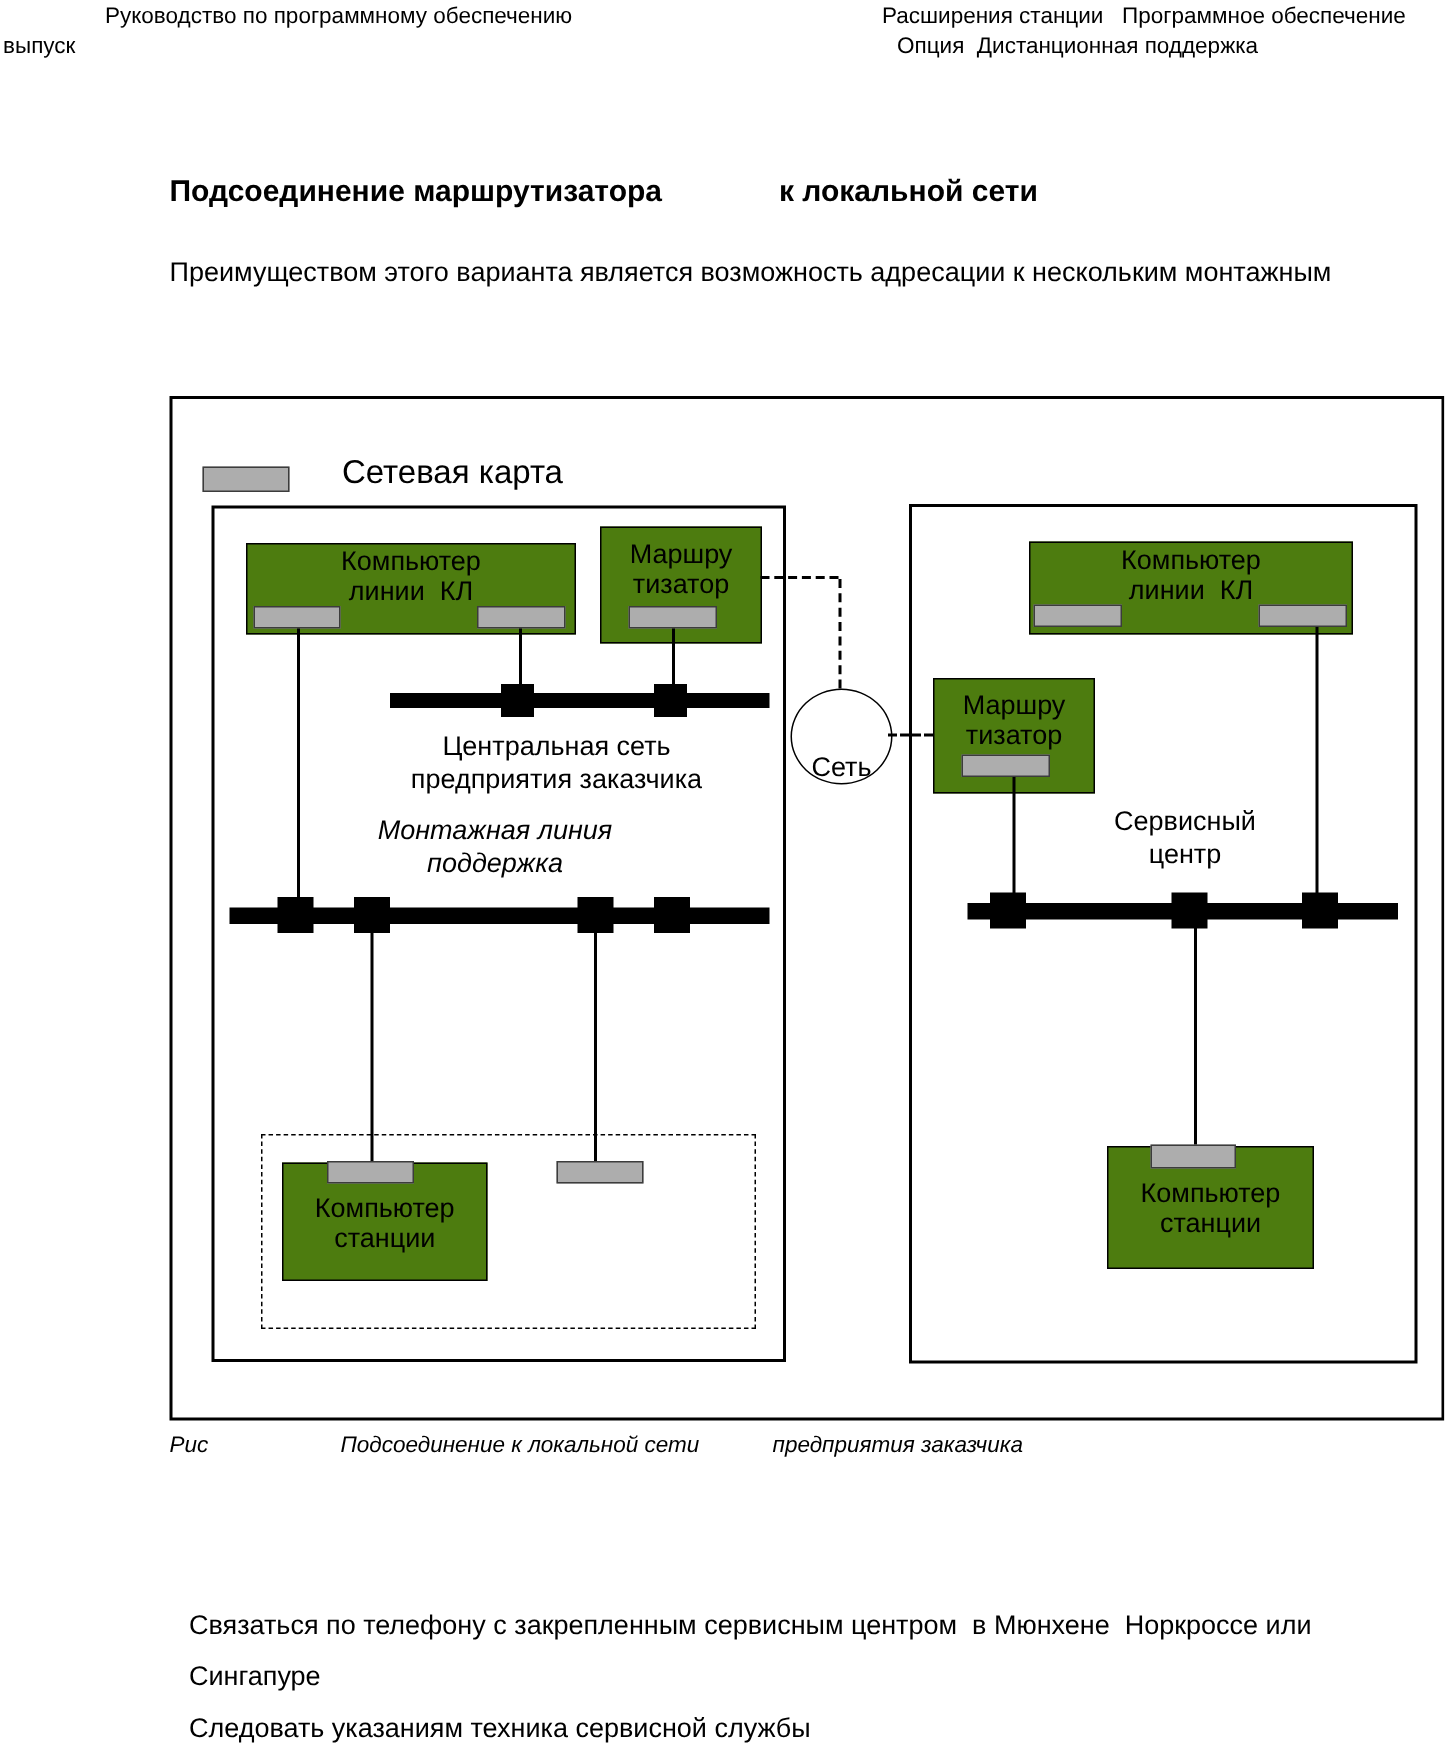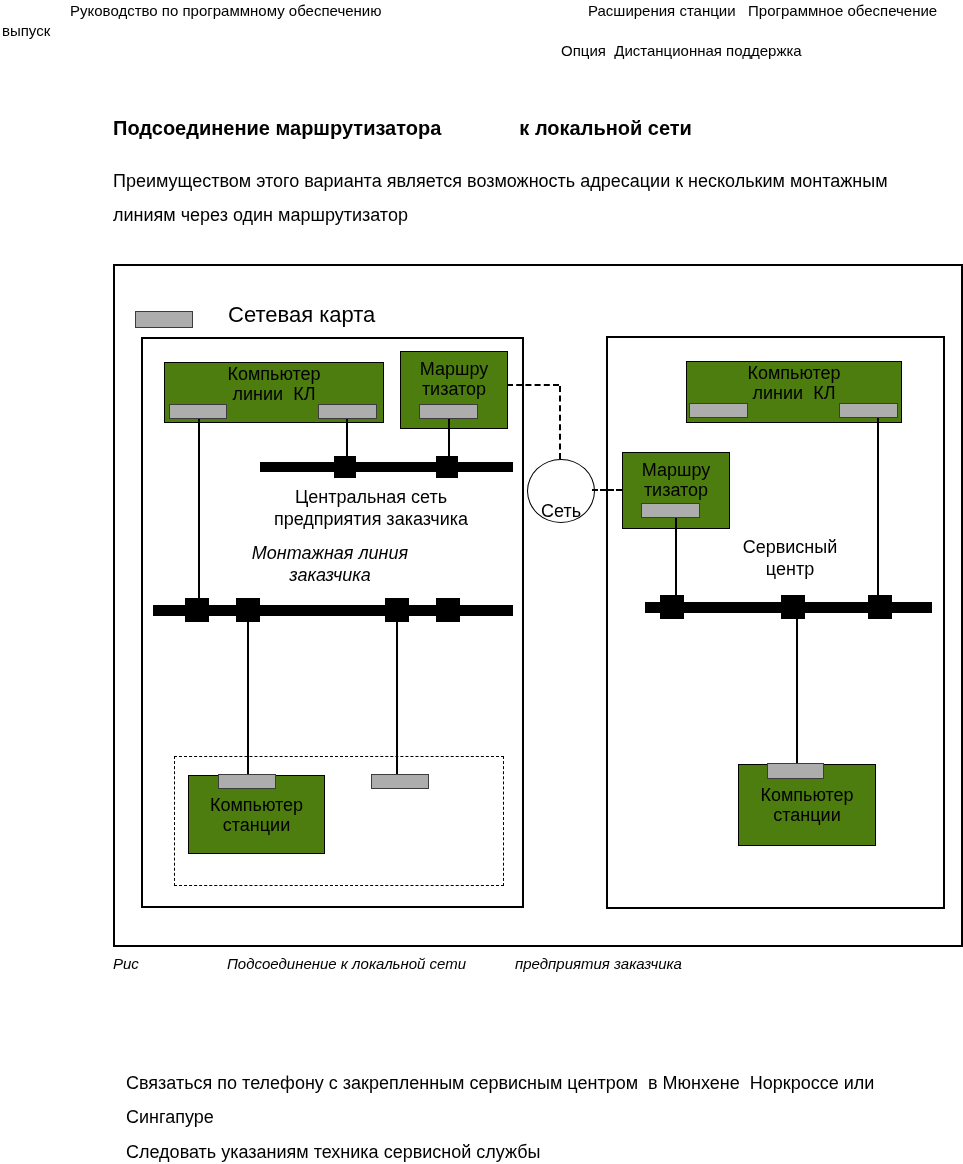--- a/index.html
+++ b/index.html
@@ -32,29 +32,28 @@
   .caption { font-size:15px; font-style:italic; }
 </style>
 </head>
 <body>
 
 <div class="page">
 
   <div class="abs hdr" style="left:70px; top:2px;" data-bind="page_header.left_line1">Руководство по программному обеспечению</div>
   <div class="abs hdr" style="left:2px;  top:22px;" data-bind="page_header.left_line2">выпуск</div>
   <div class="abs hdr" style="left:588px; top:2px;" data-bind="page_header.right_line1">Расширения станции   Программное обеспечение</div>
-  <div class="abs hdr" style="left:561px; top:22px;margin-top:20px;" data-bind="page_header.right_line2">Опция  Дистанционная поддержка</div>
+  <div class="abs hdr" style="left:598px; top:22px;" data-bind="page_header.right_line2">Опция  Дистанционная поддержка</div>
 
   <div class="abs h1" style="left:113px; top:117px;">
     <span data-bind="heading.part1">Подсоединение маршрутизатора</span><span style="margin-left:78px;" data-bind="heading.part2">к локальной сети</span>
   </div>
 
   <div class="abs body-txt" style="left:113px; top:164px;">
     <div data-bind="intro.line1">Преимуществом этого варианта является возможность адресации к нескольким монтажным</div>
-    <div data-bind="intro.line2">линиям через один маршрутизатор</div>
   </div>
 
   <div class="frame" style="left:113px; top:264px; width:846px; height:679px;"></div>
 
   <div class="chip" style="left:135px; top:311px; width:58px; height:17px;"></div>
   <div class="abs" style="left:228px; top:302px; font-size:22px;" data-bind="diagram.legend.label">Сетевая карта</div>
 
   <div class="frame" style="left:141px; top:337px; width:379px; height:567px;"></div>
   <div class="frame" style="left:606px; top:336px; width:335px; height:569px;"></div>
 
@@ -74,21 +73,21 @@
   <div class="bus" style="left:260px; top:462px; width:253px; height:10px;"></div>
   <div class="tap" style="left:334px; top:456px; width:22px; height:22px;"></div>
   <div class="tap" style="left:436px; top:456px; width:22px; height:22px;"></div>
   <div class="net-lbl" style="left:248px; top:486px; width:246px;">
     <div data-bind="diagram.customer_network.central_net_label.line1">Центральная сеть</div>
     <div data-bind="diagram.customer_network.central_net_label.line2">предприятия заказчика</div>
   </div>
 
   <div class="net-lbl" style="left:222px; top:542px; width:216px;font-style:italic;">
     <div data-bind="diagram.customer_network.assembly_line_label.line1">Монтажная линия</div>
-    <div data-bind="diagram.customer_network.assembly_line_label.line2">заказчика</div>
+    <div data-bind="diagram.customer_network.assembly_line_label.line2">поддержка</div>
   </div>
   <div class="bus" style="left:153px; top:605px; width:360px; height:11px;"></div>
   <div class="tap" style="left:185px; top:598px; width:24px; height:24px;"></div>
   <div class="tap" style="left:236px; top:598px; width:24px; height:24px;"></div>
   <div class="tap" style="left:385px; top:598px; width:24px; height:24px;"></div>
   <div class="tap" style="left:436px; top:598px; width:24px; height:24px;"></div>
 
   <div class="vline" style="left:198px; top:419px; height:187px;"></div>
   <div class="vline" style="left:346px; top:419px; height:44px;"></div>
   <div class="vline" style="left:448px; top:419px; height:44px;"></div>

